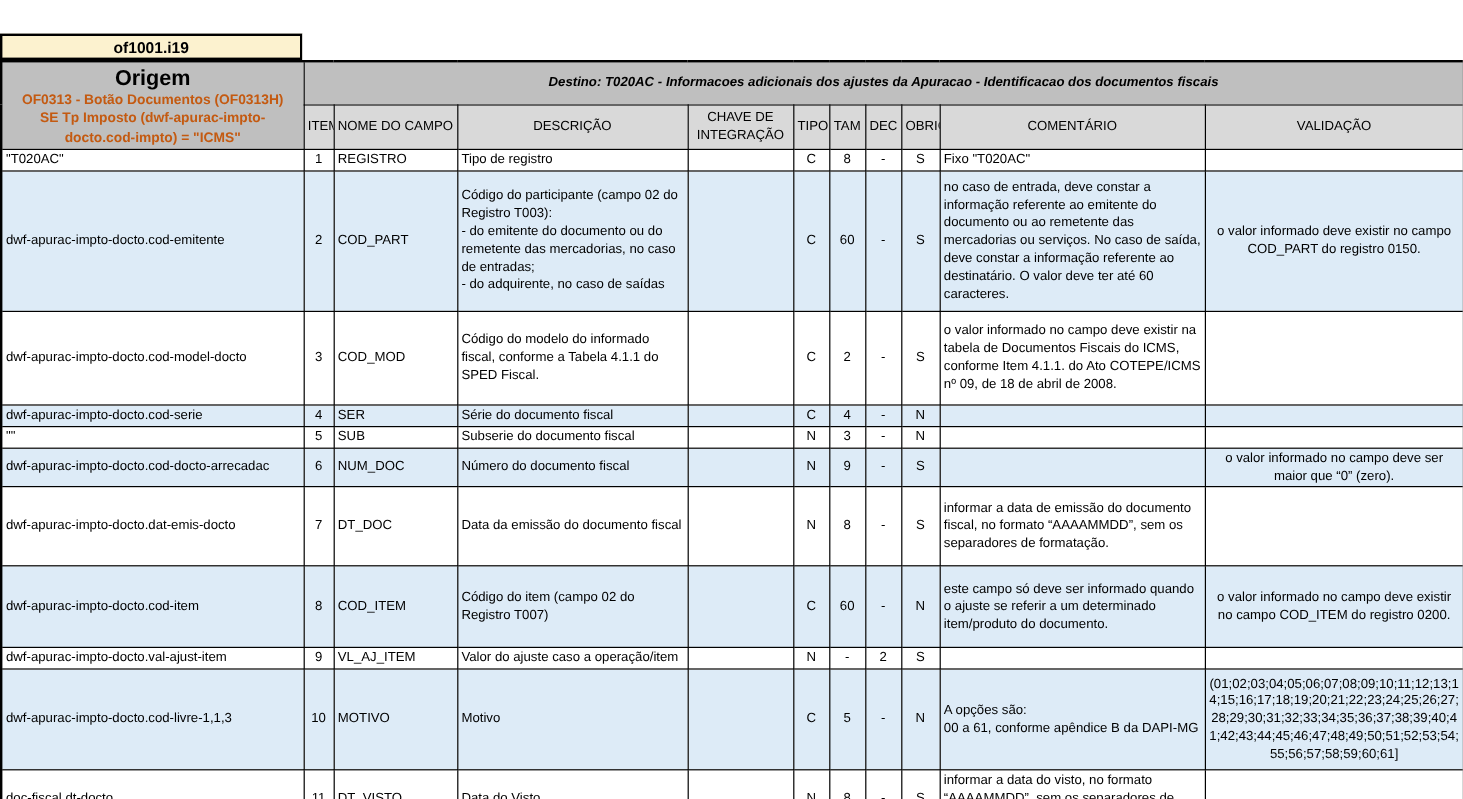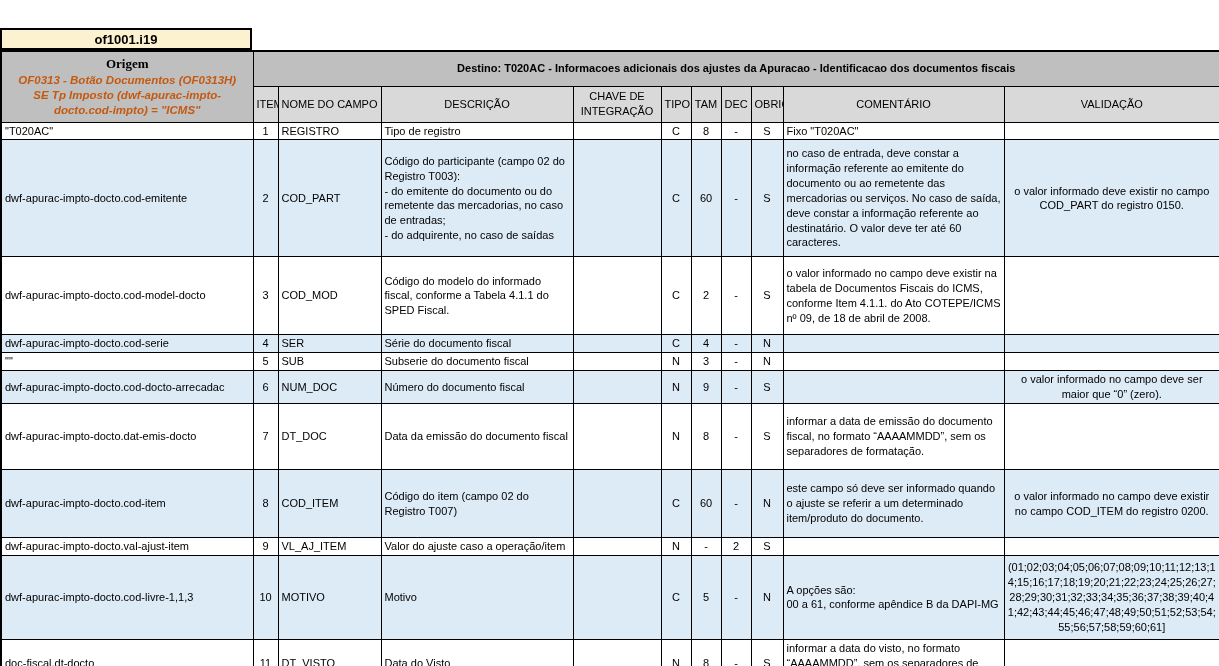--- a/index.html
+++ b/index.html
@@ -15,26 +15,26 @@
 
   
   table.spec { border-collapse:collapse; table-layout:fixed; width:1219px;
     border:2px solid #000; }
   table.spec td, table.spec th { border:1px solid #000; box-sizing:border-box;
     padding:1px 3px; vertical-align:middle; font-size:11px; line-height:1.35;
     overflow:hidden; }
 
   .origem-block { background:#BFBFBF; text-align:center; vertical-align:top;
     border-right:2px solid #000; border-bottom:2px solid #000; padding:2px 3px; }
-  .origem-label { font-weight:bold; font-size:13px;font-family:Liberation Serif, serif; }
-  .origem-line { color:#C45A11; font-weight:bold; font-style:italic;
+  .origem-label { font-weight:bold; font-size:18px; }
+  .origem-line { color:#C45A11; font-weight:bold; 
     font-size:11.5px; line-height:1.32; }
 
   .destino-cell { background:#BFBFBF; font-weight:bold; text-align:center;
-    font-size:12.5px; height:35px; border-bottom:2px solid #000; }
+    font-size:12.5px; height:35px; border-bottom:2px solid #000;font-style:italic; }
 
   th.colhead { background:#D9D9D9; font-weight:normal; font-size:10px;
     text-align:center; height:36px; border-bottom:2px solid #000; line-height:1.25; }
 
   td.c { text-align:center; }
   td.pre { white-space:pre-wrap; }
   td.cell-origem { border-right:2px solid #000; }
   td.cell-validacao { overflow-wrap:anywhere;text-align:center; }
   tr.alt td { background:#DDEBF7; }
 </style>

